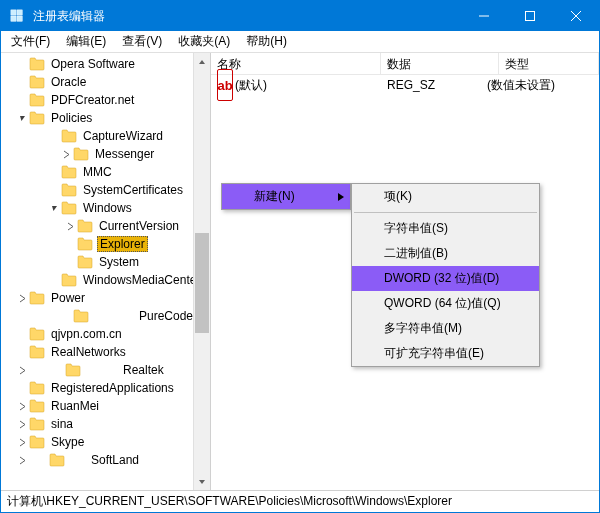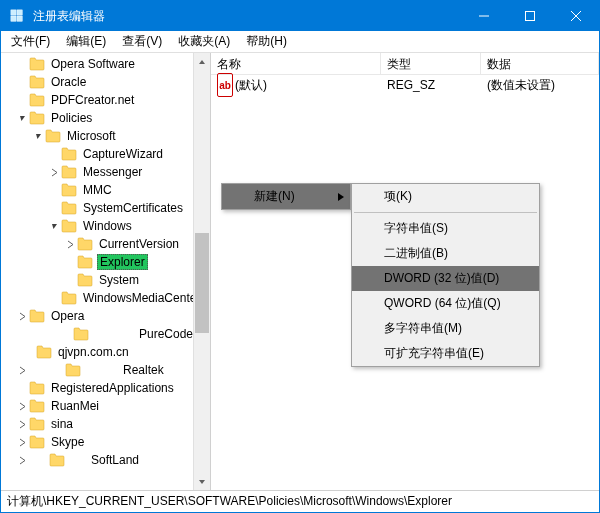--- a/index.html
+++ b/index.html
@@ -15,28 +15,28 @@
 .tree { width: 210px; border-right: 1px solid #d0d0d0; overflow: hidden; padding-top: 2px; position: relative; }
 .tree-item { display: flex; align-items: center; white-space: nowrap; height: 18px; padding-left: 2px; }
 .exp { width: 11px; height: 11px; display: inline-flex; align-items: center; justify-content: center; flex-shrink: 0; margin-right: 1px; }
 .exp svg { width: 9px; height: 9px; }
 .folder { width: 16px; height: 14px; margin-right: 4px; flex-shrink: 0; }
 .list { flex: 1; position: relative; }
 .list-header { display: flex; height: 22px; border-bottom: 1px solid #e8e8e8; }
 .list-header .col { padding: 3px 6px; border-right: 1px solid #e8e8e8; }
 .list-row { display: flex; height: 20px; align-items: center; }
 .list-row .cell { padding: 0 6px; overflow: hidden; white-space: nowrap; }
-.ab-icon { width: 16px; height: 24px; margin-right: 2px; display: inline-flex; align-items: center; justify-content: center; border: 1px solid #c00; border-radius: 2px; color: #c00; font-size: 10px; font-weight: bold; flex-shrink: 0; }
+.ab-icon { width: 16px; height: 32px; margin-right: 2px; display: inline-flex; align-items: center; justify-content: center; border: 1px solid #c00; border-radius: 2px; color: #c00; font-size: 13px; font-weight: bold; flex-shrink: 0; }
 .statusbar { height: 22px; border-top: 1px solid #d0d0d0; padding: 3px 6px; display: flex; align-items: center; }
 .context-menu { position: absolute; background: #f0f0f0; border: 1px solid #a0a0a0; box-shadow: 2px 2px 4px rgba(0,0,0,0.25); z-index: 10; }
 .context-menu .item { padding: 4px 32px 4px 32px; white-space: nowrap; position: relative; }
-.context-menu .item.hl { background: #737373; }
+.context-menu .item.hl { background: #8b5cf6; }
 .context-menu .sep { height: 1px; background: #c0c0c0; margin: 3px 2px; }
 .submenu-arrow { position: absolute; right: 6px; top: 50%; transform: translateY(-50%); }
-.tree-label.sel { border: 1px dotted #555; background: #22c55e; padding: 0 2px; }
+.tree-label.sel { border: 1px dotted #555; background: #eab308; padding: 0 2px; }
 .tree-label { padding: 0 2px; }
 .scroll-v { position: absolute; right: 0; top: 0; bottom: 0; width: 17px; background: #f0f0f0; border-left: 1px solid #e0e0e0; }
 .scroll-thumb { position: absolute; left: 1px; right: 1px; background: #c2c2c2; }
 .scroll-btn { position: absolute; left: 0; right: 0; height: 17px; display: flex; align-items: center; justify-content: center; background: #f0f0f0; }
 </style>
 </head>
 <body>
 
 <div class="titlebar">
   <span class="icon">
@@ -101,72 +101,61 @@
         <span class="exp">
           <svg viewBox="0 0 9 9">
             <path d="M2 2 L7 2 L3.5 7 Z" fill="#404040"></path>
           </svg>
         </span>
         <svg class="folder" viewBox="0 0 16 14">
           <path d="M1 3 L1 12 Q1 13 2 13 L14 13 Q15 13 15 12 L15 4 Q15 3 14 3 L7 3 L6 1 L2 1 Q1 1 1 2 Z" fill="#ffd768" stroke="#d4a020" stroke-width="0.5"></path>
         </svg>
         <span class="tree-label">Policies</span>
       </div>
-      <div class="tree-item" style="padding-left: 32px;">
+      <div class="tree-item" style="padding-left: 48px;">
+        <span class="exp"></span>
+        <svg class="folder" viewBox="0 0 16 14">
+          <path d="M1 3 L1 12 Q1 13 2 13 L14 13 Q15 13 15 12 L15 4 Q15 3 14 3 L7 3 L6 1 L2 1 Q1 1 1 2 Z" fill="#ffd768" stroke="#d4a020" stroke-width="0.5"></path>
+        </svg>
+        <span class="tree-label">CaptureWizard</span>
+      </div>
+      <div class="tree-item" style="padding-left: 60px;">
+        <span class="exp">
+          <svg viewBox="0 0 9 9">
+            <path d="M2 1 L7 4.5 L2 8" fill="none" stroke="#606060" stroke-width="1"></path>
+          </svg>
+        </span>
+        <svg class="folder" viewBox="0 0 16 14">
+          <path d="M1 3 L1 12 Q1 13 2 13 L14 13 Q15 13 15 12 L15 4 Q15 3 14 3 L7 3 L6 1 L2 1 Q1 1 1 2 Z" fill="#ffd768" stroke="#d4a020" stroke-width="0.5"></path>
+        </svg>
+        <span class="tree-label">Messenger</span>
+      </div>
+      <div class="tree-item" style="padding-left: 48px;">
+        <span class="exp"></span>
+        <svg class="folder" viewBox="0 0 16 14">
+          <path d="M1 3 L1 12 Q1 13 2 13 L14 13 Q15 13 15 12 L15 4 Q15 3 14 3 L7 3 L6 1 L2 1 Q1 1 1 2 Z" fill="#ffd768" stroke="#d4a020" stroke-width="0.5"></path>
+        </svg>
+        <span class="tree-label">MMC</span>
+      </div>
+      <div class="tree-item" style="padding-left: 48px;">
+        <span class="exp"></span>
+        <svg class="folder" viewBox="0 0 16 14">
+          <path d="M1 3 L1 12 Q1 13 2 13 L14 13 Q15 13 15 12 L15 4 Q15 3 14 3 L7 3 L6 1 L2 1 Q1 1 1 2 Z" fill="#ffd768" stroke="#d4a020" stroke-width="0.5"></path>
+        </svg>
+        <span class="tree-label">SystemCertificates</span>
+      </div>
+      <div class="tree-item" style="padding-left: 48px;">
         <span class="exp">
           <svg viewBox="0 0 9 9">
             <path d="M2 2 L7 2 L3.5 7 Z" fill="#404040"></path>
           </svg>
         </span>
         <svg class="folder" viewBox="0 0 16 14">
           <path d="M1 3 L1 12 Q1 13 2 13 L14 13 Q15 13 15 12 L15 4 Q15 3 14 3 L7 3 L6 1 L2 1 Q1 1 1 2 Z" fill="#ffd768" stroke="#d4a020" stroke-width="0.5"></path>
         </svg>
-        <span class="tree-label">Microsoft</span>
-      </div>
-      <div class="tree-item" style="padding-left: 48px;">
-        <span class="exp"></span>
-        <svg class="folder" viewBox="0 0 16 14">
-          <path d="M1 3 L1 12 Q1 13 2 13 L14 13 Q15 13 15 12 L15 4 Q15 3 14 3 L7 3 L6 1 L2 1 Q1 1 1 2 Z" fill="#ffd768" stroke="#d4a020" stroke-width="0.5"></path>
-        </svg>
-        <span class="tree-label">CaptureWizard</span>
-      </div>
-      <div class="tree-item" style="padding-left: 48px;">
-        <span class="exp">
-          <svg viewBox="0 0 9 9">
-            <path d="M2 1 L7 4.5 L2 8" fill="none" stroke="#606060" stroke-width="1"></path>
-          </svg>
-        </span>
-        <svg class="folder" viewBox="0 0 16 14">
-          <path d="M1 3 L1 12 Q1 13 2 13 L14 13 Q15 13 15 12 L15 4 Q15 3 14 3 L7 3 L6 1 L2 1 Q1 1 1 2 Z" fill="#ffd768" stroke="#d4a020" stroke-width="0.5"></path>
-        </svg>
-        <span class="tree-label">Messenger</span>
-      </div>
-      <div class="tree-item" style="padding-left: 48px;">
-        <span class="exp"></span>
-        <svg class="folder" viewBox="0 0 16 14">
-          <path d="M1 3 L1 12 Q1 13 2 13 L14 13 Q15 13 15 12 L15 4 Q15 3 14 3 L7 3 L6 1 L2 1 Q1 1 1 2 Z" fill="#ffd768" stroke="#d4a020" stroke-width="0.5"></path>
-        </svg>
-        <span class="tree-label">MMC</span>
-      </div>
-      <div class="tree-item" style="padding-left: 48px;">
-        <span class="exp"></span>
-        <svg class="folder" viewBox="0 0 16 14">
-          <path d="M1 3 L1 12 Q1 13 2 13 L14 13 Q15 13 15 12 L15 4 Q15 3 14 3 L7 3 L6 1 L2 1 Q1 1 1 2 Z" fill="#ffd768" stroke="#d4a020" stroke-width="0.5"></path>
-        </svg>
-        <span class="tree-label">SystemCertificates</span>
-      </div>
-      <div class="tree-item" style="padding-left: 48px;">
-        <span class="exp">
-          <svg viewBox="0 0 9 9">
-            <path d="M2 2 L7 2 L3.5 7 Z" fill="#404040"></path>
-          </svg>
-        </span>
-        <svg class="folder" viewBox="0 0 16 14">
-          <path d="M1 3 L1 12 Q1 13 2 13 L14 13 Q15 13 15 12 L15 4 Q15 3 14 3 L7 3 L6 1 L2 1 Q1 1 1 2 Z" fill="#ffd768" stroke="#d4a020" stroke-width="0.5"></path>
-        </svg>
         <span class="tree-label">Windows</span>
       </div>
       <div class="tree-item" style="padding-left: 64px;">
         <span class="exp">
           <svg viewBox="0 0 9 9">
             <path d="M2 1 L7 4.5 L2 8" fill="none" stroke="#606060" stroke-width="1"></path>
           </svg>
         </span>
         <svg class="folder" viewBox="0 0 16 14">
           <path d="M1 3 L1 12 Q1 13 2 13 L14 13 Q15 13 15 12 L15 4 Q15 3 14 3 L7 3 L6 1 L2 1 Q1 1 1 2 Z" fill="#ffd768" stroke="#d4a020" stroke-width="0.5"></path>
@@ -196,35 +185,42 @@
       </div>
       <div class="tree-item" style="padding-left: 16px;">
         <span class="exp">
           <svg viewBox="0 0 9 9">
             <path d="M2 1 L7 4.5 L2 8" fill="none" stroke="#606060" stroke-width="1"></path>
           </svg>
         </span>
         <svg class="folder" viewBox="0 0 16 14">
           <path d="M1 3 L1 12 Q1 13 2 13 L14 13 Q15 13 15 12 L15 4 Q15 3 14 3 L7 3 L6 1 L2 1 Q1 1 1 2 Z" fill="#ffd768" stroke="#d4a020" stroke-width="0.5"></path>
         </svg>
-        <span class="tree-label">Opera</span>
+        <span class="tree-label">Power</span>
       </div>
       <div class="tree-item" style="padding-left: 16px; gap: 44px;">
         <span class="exp"></span>
         <svg class="folder" viewBox="0 0 16 14">
           <path d="M1 3 L1 12 Q1 13 2 13 L14 13 Q15 13 15 12 L15 4 Q15 3 14 3 L7 3 L6 1 L2 1 Q1 1 1 2 Z" fill="#ffd768" stroke="#d4a020" stroke-width="0.5"></path>
         </svg>
         <span class="tree-label">PureCodec</span>
       </div>
-      <div class="tree-item" style="padding-left: 16px; margin-left: 7px;">
+      <div class="tree-item" style="padding-left: 16px;">
         <span class="exp"></span>
         <svg class="folder" viewBox="0 0 16 14">
           <path d="M1 3 L1 12 Q1 13 2 13 L14 13 Q15 13 15 12 L15 4 Q15 3 14 3 L7 3 L6 1 L2 1 Q1 1 1 2 Z" fill="#ffd768" stroke="#d4a020" stroke-width="0.5"></path>
         </svg>
         <span class="tree-label">qjvpn.com.cn</span>
+      </div>
+      <div class="tree-item" style="padding-left: 16px;">
+        <span class="exp"></span>
+        <svg class="folder" viewBox="0 0 16 14">
+          <path d="M1 3 L1 12 Q1 13 2 13 L14 13 Q15 13 15 12 L15 4 Q15 3 14 3 L7 3 L6 1 L2 1 Q1 1 1 2 Z" fill="#ffd768" stroke="#d4a020" stroke-width="0.5"></path>
+        </svg>
+        <span class="tree-label">RealNetworks</span>
       </div>
       <div class="tree-item" style="padding-left: 16px; gap: 36px;">
         <span class="exp">
           <svg viewBox="0 0 9 9">
             <path d="M2 1 L7 4.5 L2 8" fill="none" stroke="#606060" stroke-width="1"></path>
           </svg>
         </span>
         <svg class="folder" viewBox="0 0 16 14">
           <path d="M1 3 L1 12 Q1 13 2 13 L14 13 Q15 13 15 12 L15 4 Q15 3 14 3 L7 3 L6 1 L2 1 Q1 1 1 2 Z" fill="#ffd768" stroke="#d4a020" stroke-width="0.5"></path>
         </svg>
@@ -292,22 +288,22 @@
           <svg width="8" height="8" viewBox="0 0 8 8">
             <path d="M4 6 L7 2 L1 2 Z" fill="#606060"></path>
           </svg>
         </div>
     </div>
   </div>
 
   <div class="list">
     <div class="list-header">
       <div class="col" style="width:170px">名称</div>
+      <div class="col" style="flex:1">数据</div>
       <div class="col" style="width:100px">类型</div>
-      <div class="col" style="flex:1">数据</div>
     </div>
     <div class="list-row">
       <div class="cell" style="width:170px;display:flex;align-items:center">
         <span class="ab-icon">ab</span>
         <span>(默认)</span>
       </div>
       <div class="cell" style="width:100px">REG_SZ</div>
       <div class="cell" style="flex:1">(数值未设置)</div>
     </div>
 

